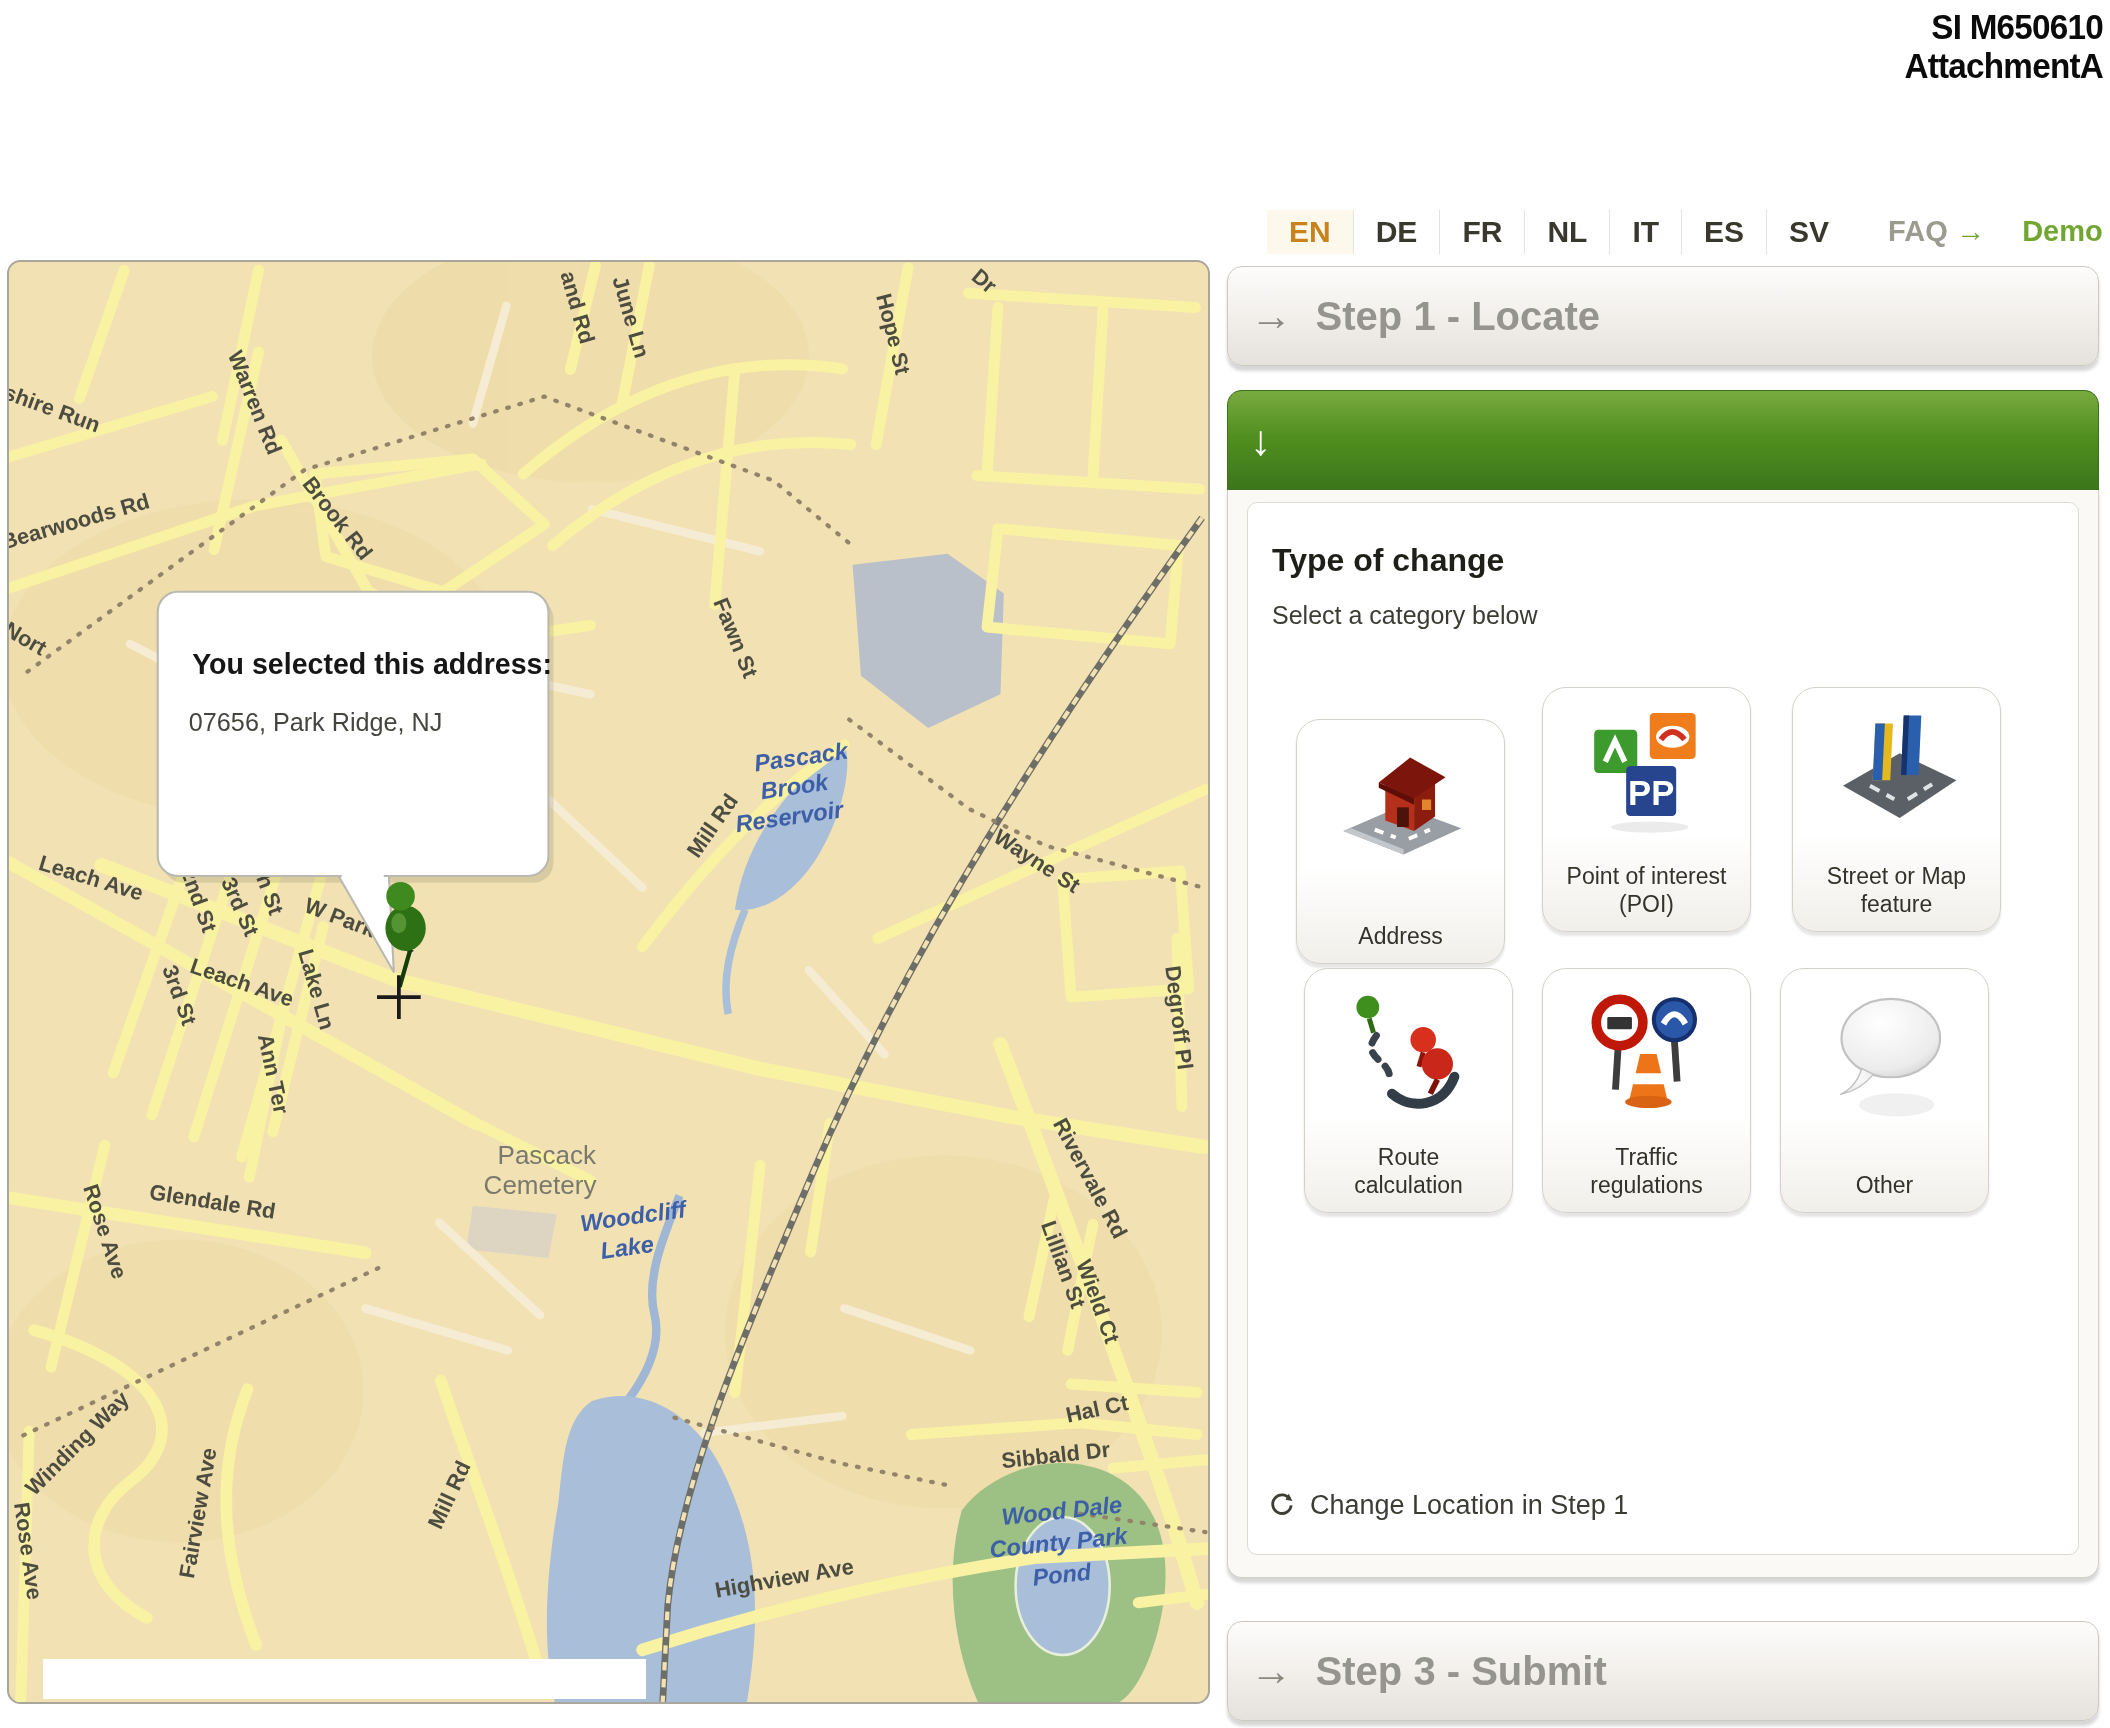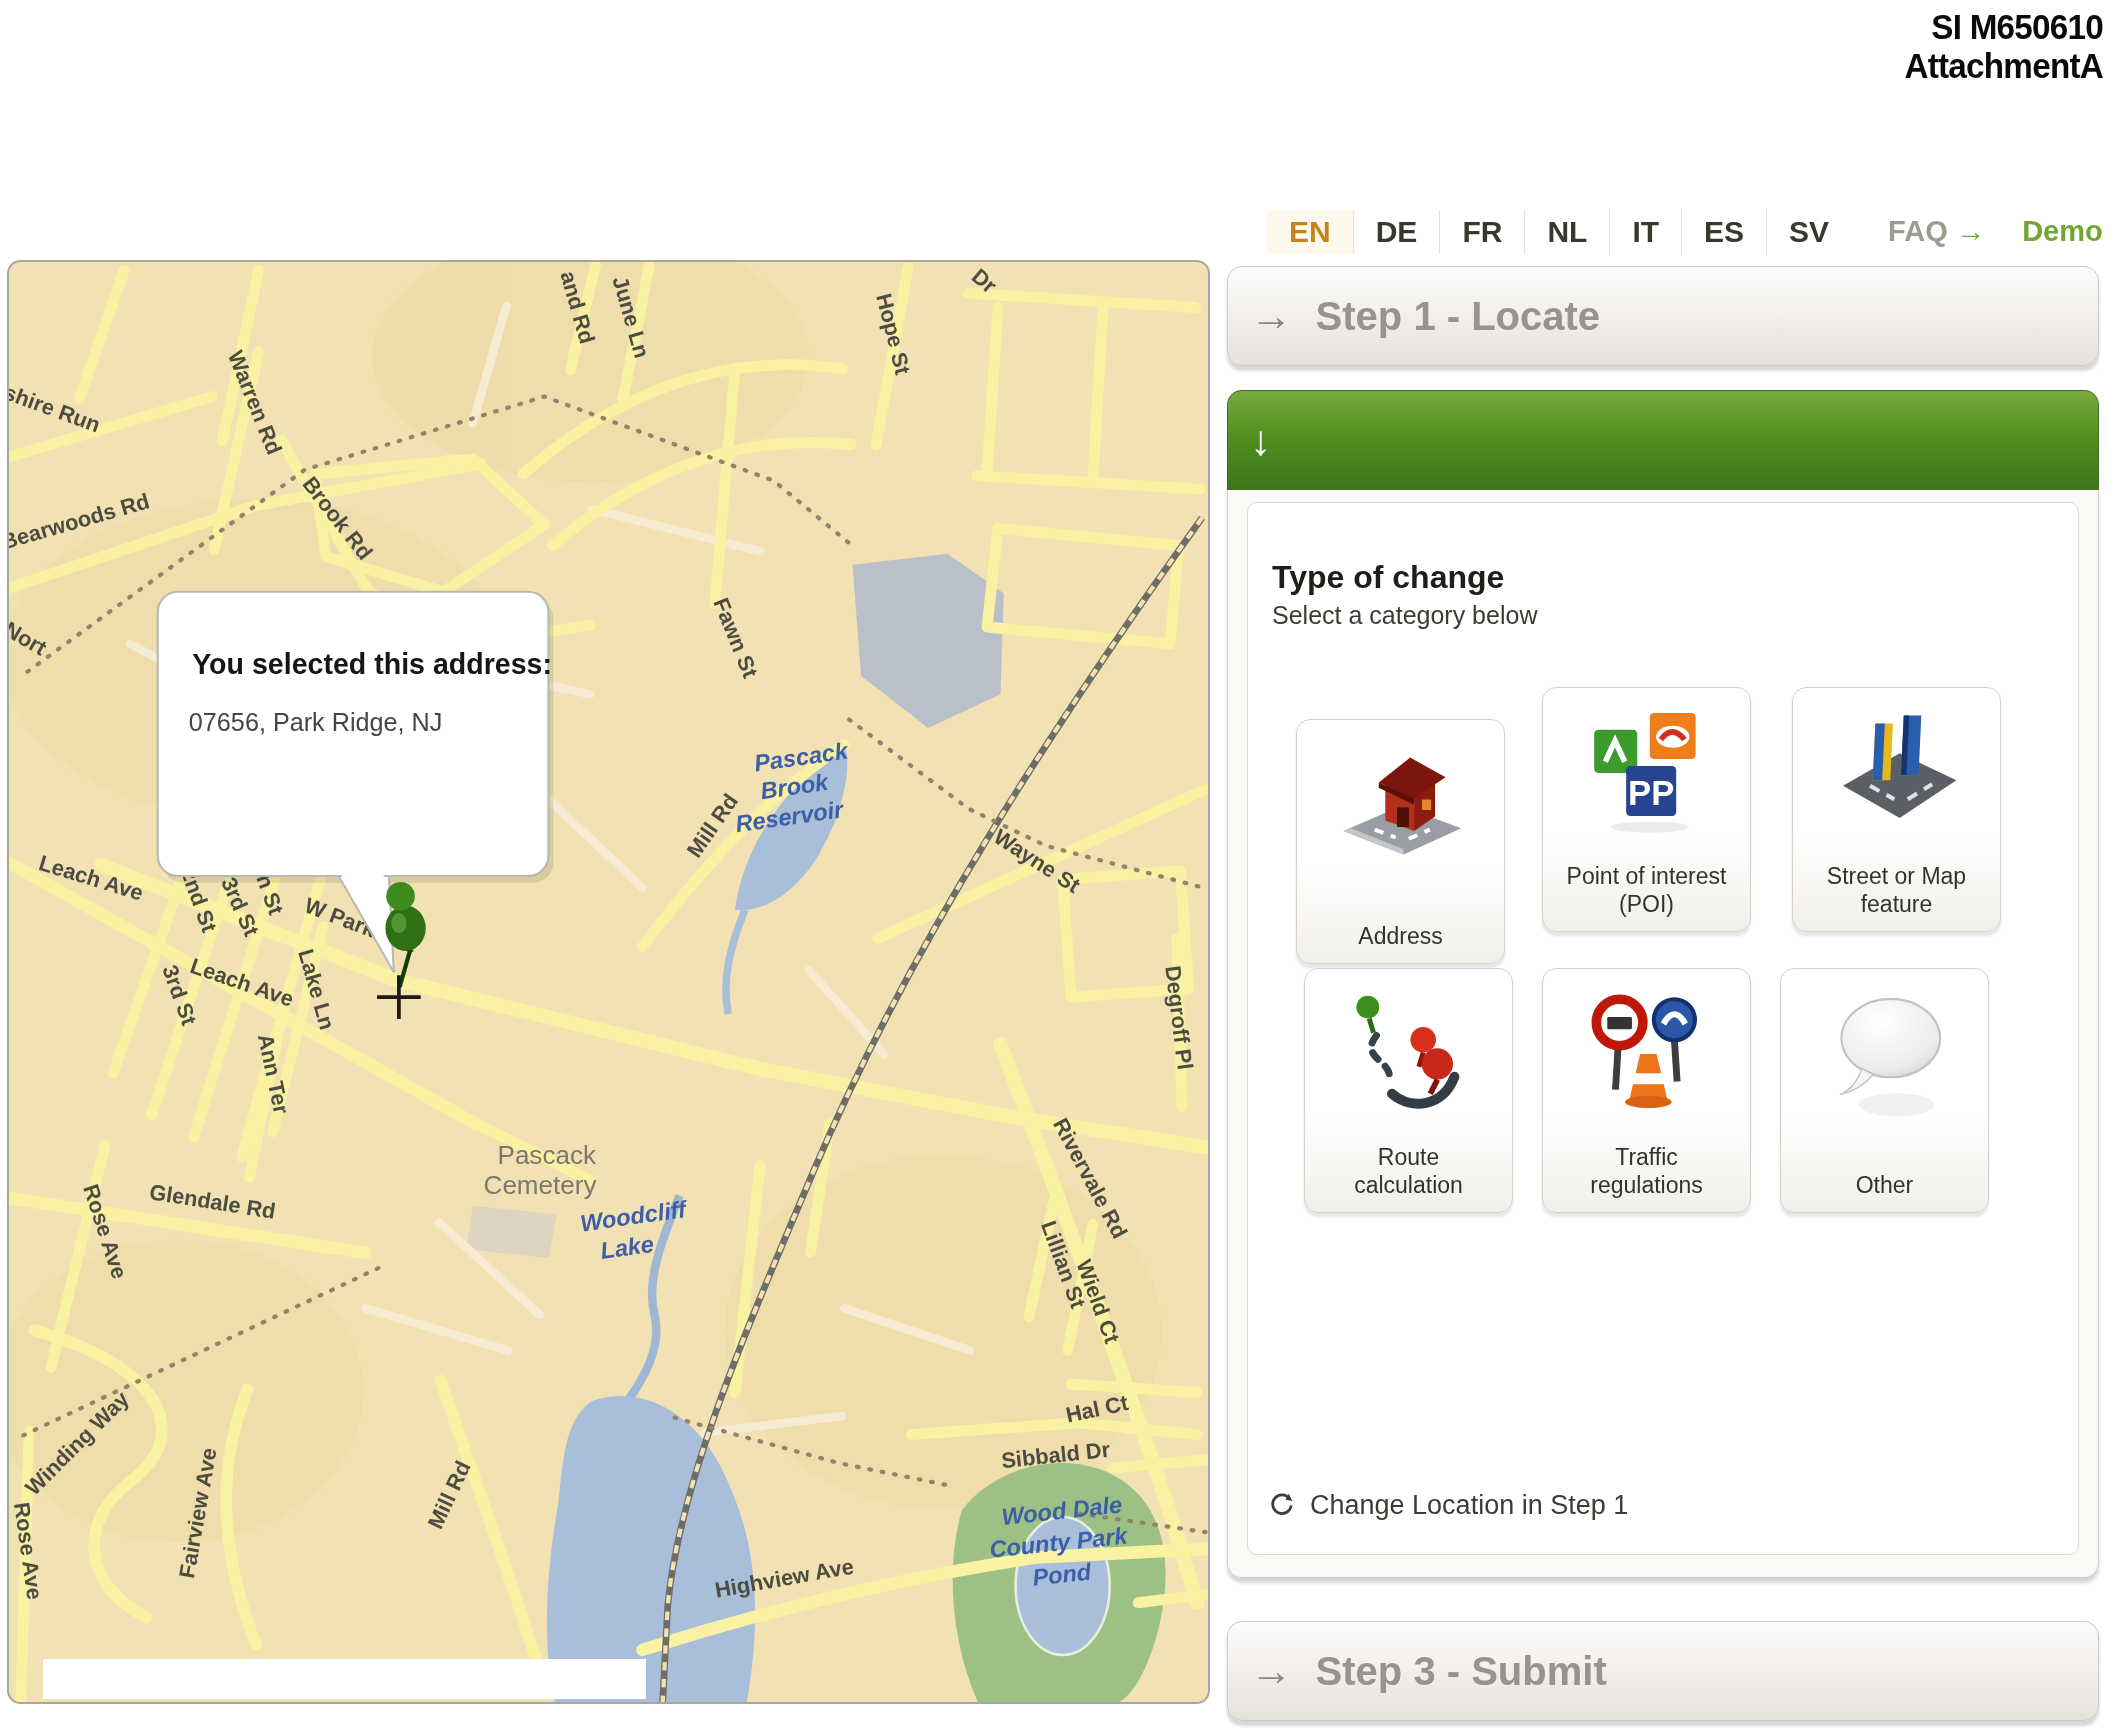--- a/index.html
+++ b/index.html
@@ -51,24 +51,24 @@
              background:linear-gradient(180deg,#79aa40 0%,#51901f 45%,#3b761c 100%);
              display:flex;align-items:center;gap:23.6px;padding-left:22px;box-sizing:border-box;
              color:#fff;font-size:40px;font-weight:bold;cursor:pointer;}
   .green-hdr .arr{font-size:42px;}
 
   .panel-body{position:absolute;left:1227px;top:490px;width:872px;height:1088px;background:#faf9f6;
               border:1.7px solid #d2cfc8;border-top:none;border-radius:0 0 15px 15px;
               box-shadow:0 4.2px 3.4px rgba(0,0,0,.16);box-sizing:border-box;}
   .inner-card{position:absolute;left:18.6px;right:18.6px;top:11.8px;bottom:22px;background:#fff;
               border:1.7px solid #dddad3;border-radius:10px;}
-  .toc-title{position:absolute;left:44px;top:52px;font-size:32px;font-weight:bold;color:#1f1f1a;margin-top:17px;}
+  .toc-title{position:absolute;left:44px;top:52px;font-size:32px;font-weight:bold;color:#1f1f1a;}
   .toc-sub{position:absolute;left:44px;top:111px;font-size:25px;color:#3c3c34;}
 
-  .tile{position:absolute;width:209px;height:245px;border:1.7px solid #d4d1ca;border-radius:14px;
+  .tile{position:absolute;width:209px;height:245px;border:1.7px solid #d4d1ca;border-radius:24px;
         background:linear-gradient(180deg,#ffffff 60%,#f1efea 100%);
         box-shadow:0 3.4px 2.5px rgba(0,0,0,.10);box-sizing:border-box;cursor:pointer;}
   .tile svg{position:absolute;left:50%;top:13.5px;transform:translateX(-50%);}
   .tile .tlabel{position:absolute;bottom:11.8px;left:50%;transform:translateX(-50%);width:164px;
                 text-align:center;font-size:23px;color:#33332c;line-height:1.25;}
   #tile0{left:68px;top:197px;margin-top:32px;} #tile1{left:314px;top:197px;} #tile2{left:564px;top:197px;}
   #tile3{left:76px;top:478px;} #tile4{left:314px;top:478px;} #tile5{left:552px;top:478px;}
 
   .change-loc{position:absolute;left:39px;top:1000px;display:flex;gap:14px;
               font-size:27px;color:#3c3c34;cursor:pointer;}

